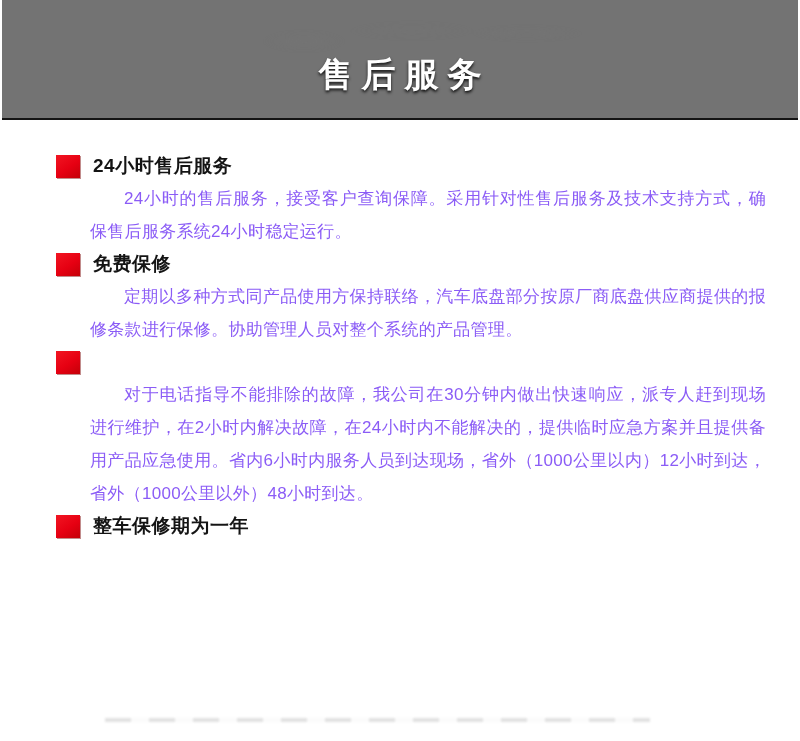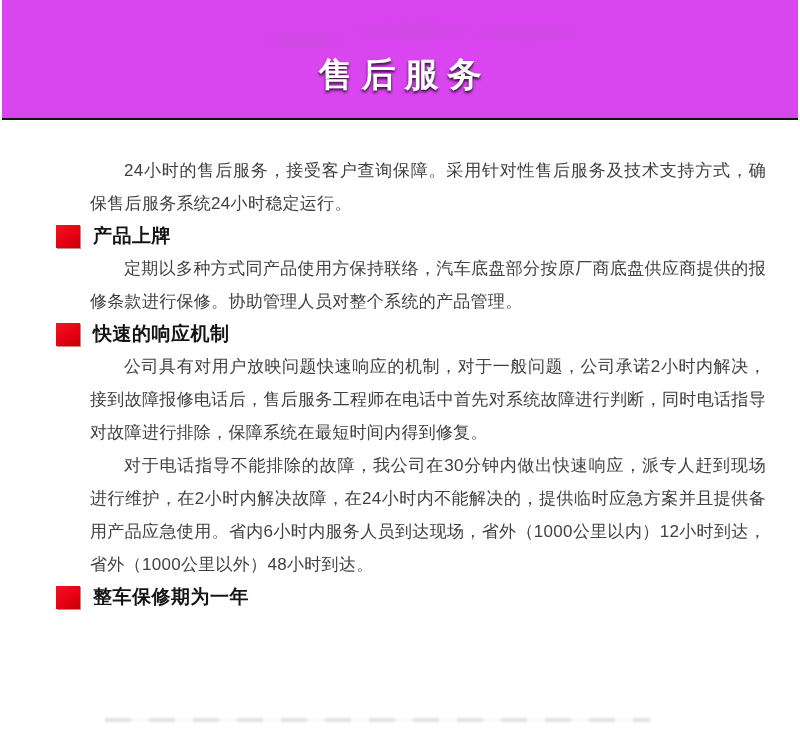--- a/index.html
+++ b/index.html
@@ -13,21 +13,21 @@
     overflow: hidden;
     position: relative;
     font-family: "Liberation Sans", "DejaVu Sans", sans-serif;
   }
 
   
   .banner {
     position: relative;
     margin: 0 2px;
     height: 118px;
-    background: #d946ef;
+    background: #737373;
     border-bottom: 2px solid #141414;
     overflow: hidden;
   }
   .banner-title {
     position: absolute;
     left: 0;
     right: 0;
     top: 52px;
     text-align: center;
     color: #ffffff;
@@ -75,21 +75,21 @@
     font-weight: bold;
     color: #141414;
     letter-spacing: 0.5px;
   }
 
   .section p {
     margin: 0 0 0 34px;
     width: 676px;
     font-size: 17px;
     line-height: 33px;
-    color: #404040;
+    color: #8b5cf6;
     text-align: justify;
     text-indent: 2em;
     letter-spacing: 0.3px;
   }
 
   
   .bottom-artifact {
     position: absolute;
     top: 718px;
     left: 105px;
@@ -104,37 +104,39 @@
 <body>
 
 <div class="banner">
   <div class="banner-watermark"></div>
   <div class="banner-title">售后服务</div>
 </div>
 
 <div class="content">
 
   <div class="section">
+    <div class="section-header">
+      <span class="bullet"></span>
+      <h2 class="section-heading">24小时售后服务</h2>
+    </div>
     <p>24小时的售后服务，接受客户查询保障。采用针对性售后服务及技术支持方式，确保售后服务系统24小时稳定运行。</p>
   </div>
 
   <div class="section">
     <div class="section-header">
       <span class="bullet"></span>
-      <h2 class="section-heading">产品上牌</h2>
+      <h2 class="section-heading">免费保修</h2>
     </div>
     <p>定期以多种方式同产品使用方保持联络，汽车底盘部分按原厂商底盘供应商提供的报修条款进行保修。协助管理人员对整个系统的产品管理。</p>
   </div>
 
   <div class="section">
     <div class="section-header">
       <span class="bullet"></span>
-      <h2 class="section-heading">快速的响应机制</h2>
     </div>
-    <p>公司具有对用户放映问题快速响应的机制，对于一般问题，公司承诺2小时内解决，接到故障报修电话后，售后服务工程师在电话中首先对系统故障进行判断，同时电话指导对故障进行排除，保障系统在最短时间内得到修复。</p>
     <p>对于电话指导不能排除的故障，我公司在30分钟内做出快速响应，派专人赶到现场进行维护，在2小时内解决故障，在24小时内不能解决的，提供临时应急方案并且提供备用产品应急使用。省内6小时内服务人员到达现场，省外（1000公里以内）12小时到达，省外（1000公里以外）48小时到达。</p>
   </div>
 
   <div class="section">
     <div class="section-header">
       <span class="bullet"></span>
       <h2 class="section-heading">整车保修期为一年</h2>
     </div>
   </div>
 

